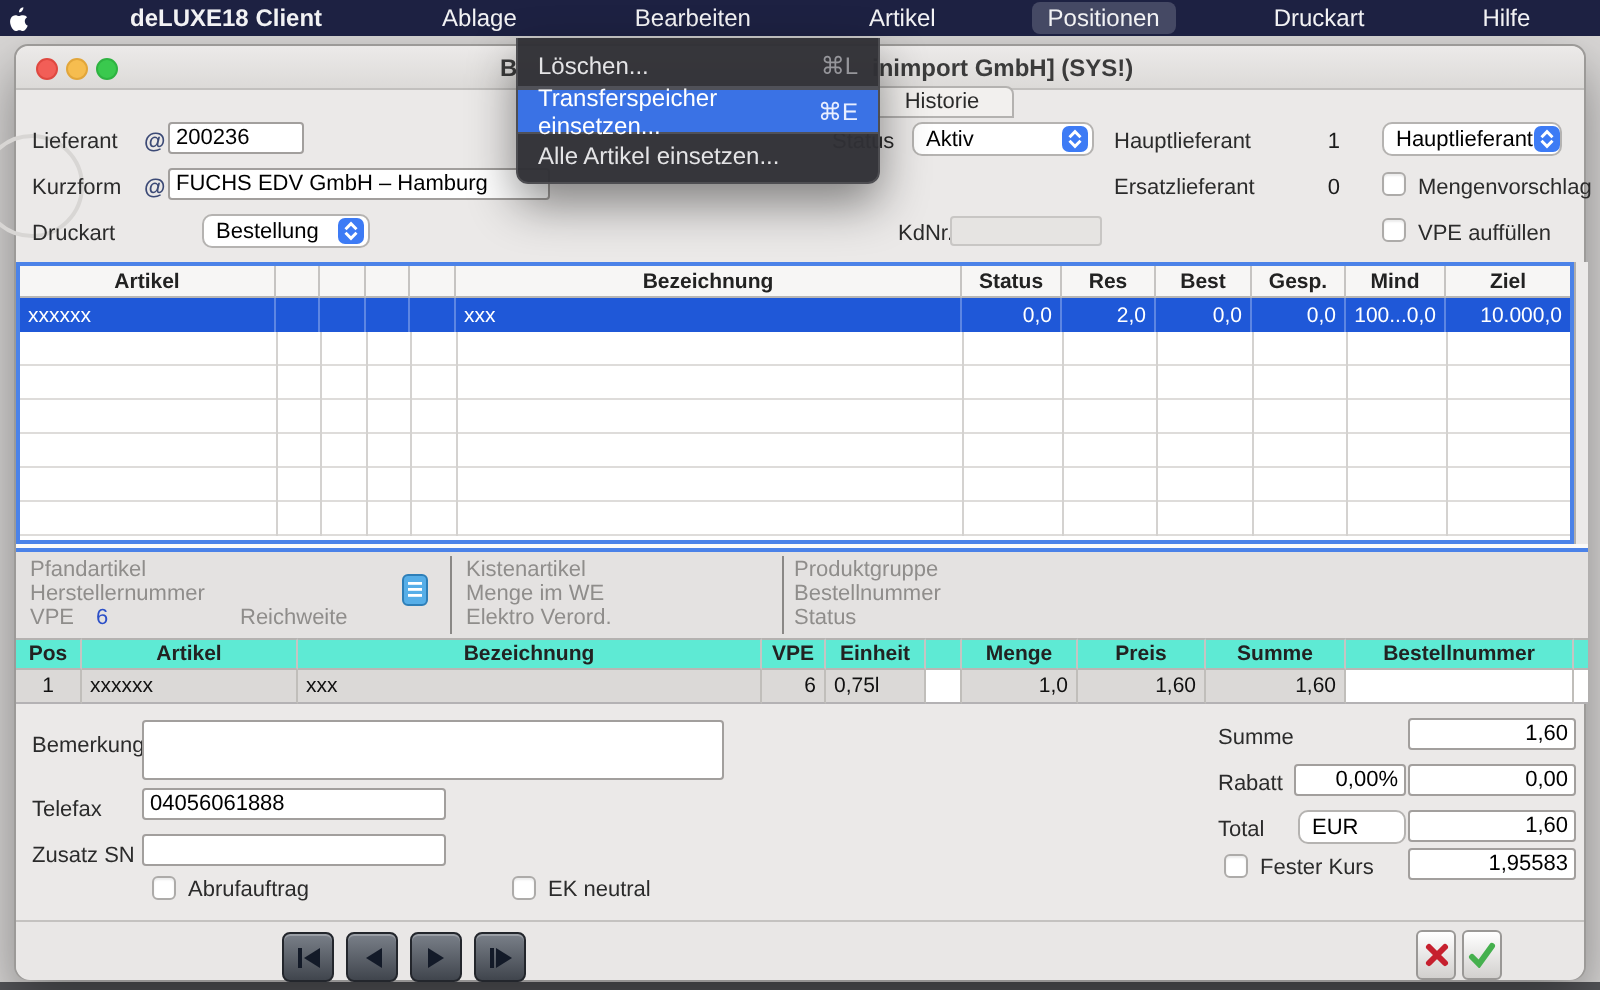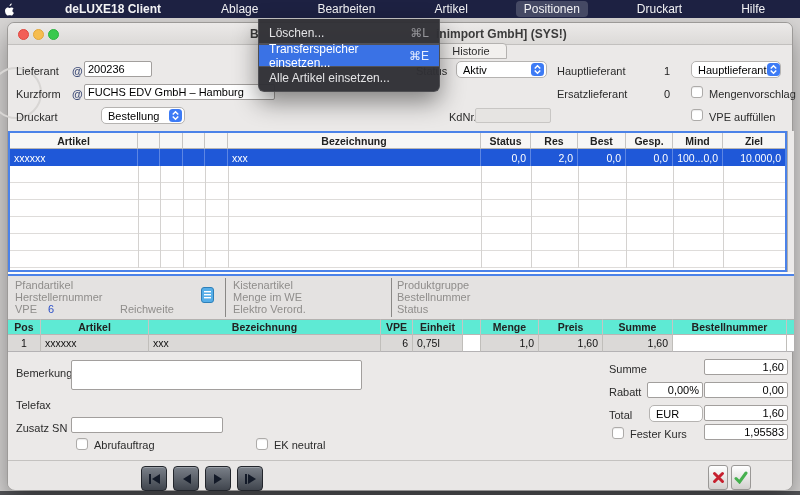--- a/index.html
+++ b/index.html
@@ -263,20 +263,21 @@
       <div class="td r" style="width:70px;">1,60</div>
       <div class="td white l" style="width:114px;"></div>
       <div class="td white" style="width:7px; border-right:none;"></div>
     </div>
   </div>
 
   <span class="lbl" style="left:8px; top:344px;">Bemerkung</span>
   <textarea class="inp" style="left: 63px; top: 337px; width: 291px;"></textarea>
 
   <span class="lbl" style="left:8px; top:376px;">Telefax</span>
+  <input class="inp" style="left: 63px; top: 371px; width: 152px;" value="04056061888">
 
   <span class="lbl" style="left:8px; top:399px;">Zusatz SN</span>
   <input class="inp" style="left: 63px; top: 394px; width: 152px;" value="">
 
   <span class="cb" style="left:68px; top:415px;"></span>
   <span class="lbl" style="left:86px; top:416px;">Abrufauftrag</span>
   <span class="cb" style="left:248px; top:415px;"></span>
   <span class="lbl" style="left:266px; top:416px;">EK neutral</span>
 
   <span class="lbl" style="left:601px; top:340px;">Summe</span>

